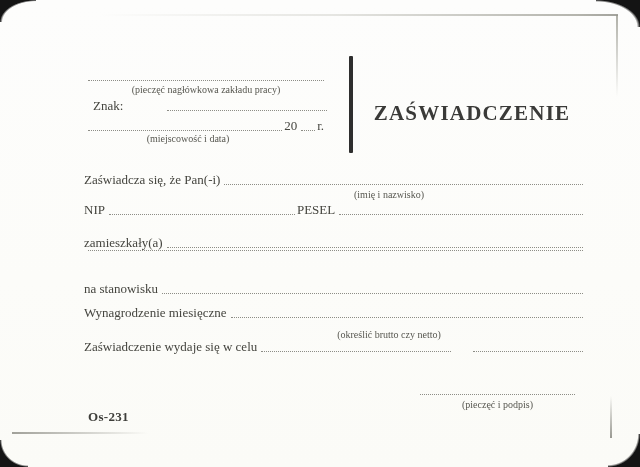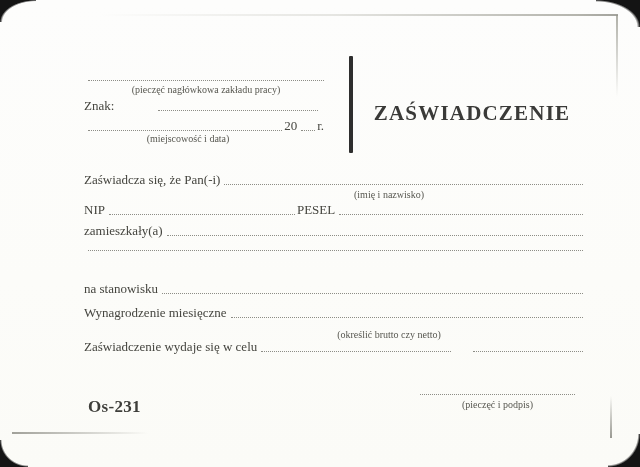--- a/index.html
+++ b/index.html
@@ -36,31 +36,31 @@
   .dots.lead{margin-left:0;}
   .dots.w190{flex:0 0 190px;}
   .dots.w186{flex:0 0 186px;}
   .dots.w14{flex:0 0 14px;}
   .gap16{flex:0 0 16px;}
   .cap{font-size:10px;line-height:11px;color:#56564f;text-align:center;}
   .line{border-bottom:1px dotted #8d8d86;height:6px;}
   
   .stamp-line{left:88px;top:74px;width:236px;}
   .stamp-cap{left:88px;top:84px;width:236px;}
-  .znak-row{left:84px;top:99px;width:236px;gap:40px;}
+  .znak-row{left:93px;top:99px;width:236px;gap:40px;}
   .date-row{left:88px;top:119px;width:236px;}
   .place-cap{left:88px;top:133px;width:200px;}
   .divider{left:349px;top:56px;width:4px;height:97px;background:#2e2e2e;border-radius:1px;}
   .title{left:352px;top:102px;width:240px;text-align:center;
     font-size:21px;line-height:23px;font-weight:bold;letter-spacing:1.2px;color:#3a3a38;}
   
   .b-row{left:84px;width:501px;}
   .cap-mid{left:244px;width:290px;}
   
-  .form-code{left:88px;top:397px;font-size:17px;font-weight:bold;letter-spacing:.3px;color:#3e3e3a;text-align:right;}
+  .form-code{left:88px;top:409px;font-size:13px;font-weight:bold;letter-spacing:.3px;color:#3e3e3a;text-align:right;}
   .sig-line{left:420px;top:388px;width:155px;}
   .sig-cap{left:420px;top:399px;width:155px;}
 </style>
 </head>
 <body>
 
 <div class="page">
 
   <div class="edge edge-top"></div>
   <div class="edge edge-right-top"></div>
@@ -92,21 +92,21 @@
   </div>
   <div class="abs cap cap-mid" style="top:189px;">(imię i nazwisko)</div>
 
   <div class="abs row b-row" style="top:203px;">
     <span class="lbl">NIP</span>
     <span class="dots w186"></span>
     <span class="lbl">PESEL</span>
     <span class="dots"></span>
   </div>
 
-  <div class="abs row b-row" style="top:224px;">
+  <div class="abs row b-row" style="top:236px;">
     <span class="lbl">zamieszkały(a)</span>
     <span class="dots"></span>
   </div>
 
   <div class="abs row b-row" style="top:249px;">
     <span class="dots"></span>
   </div>
 
   <div class="abs row b-row" style="top:282px;">
     <span class="lbl">na stanowisku</span>

